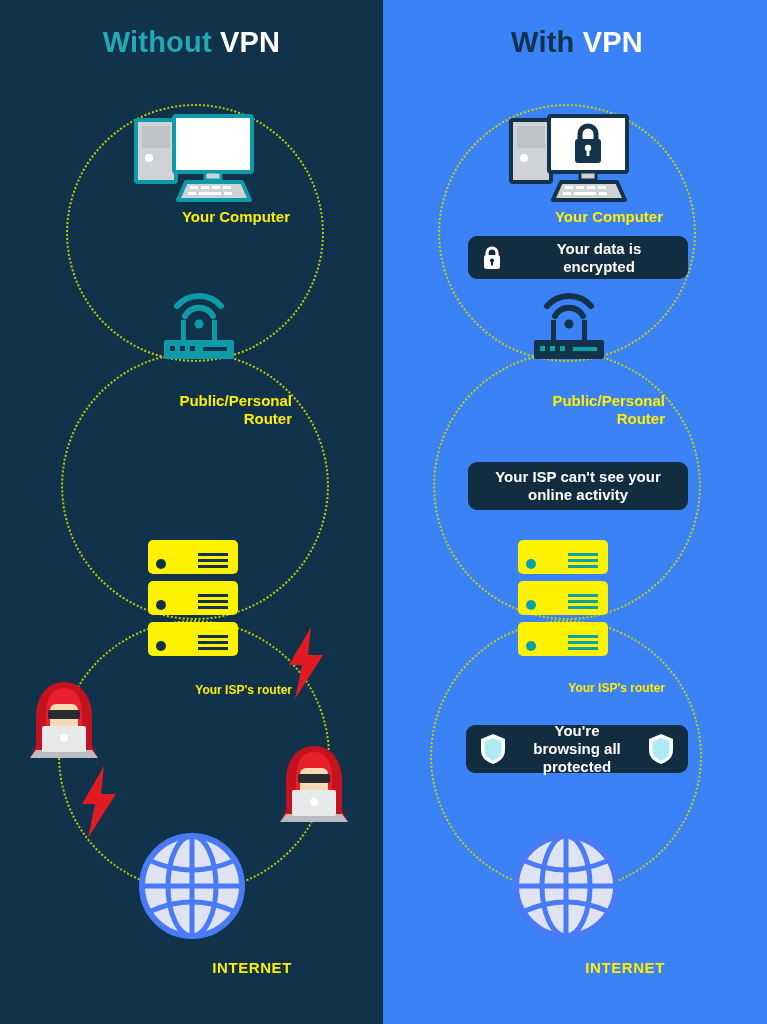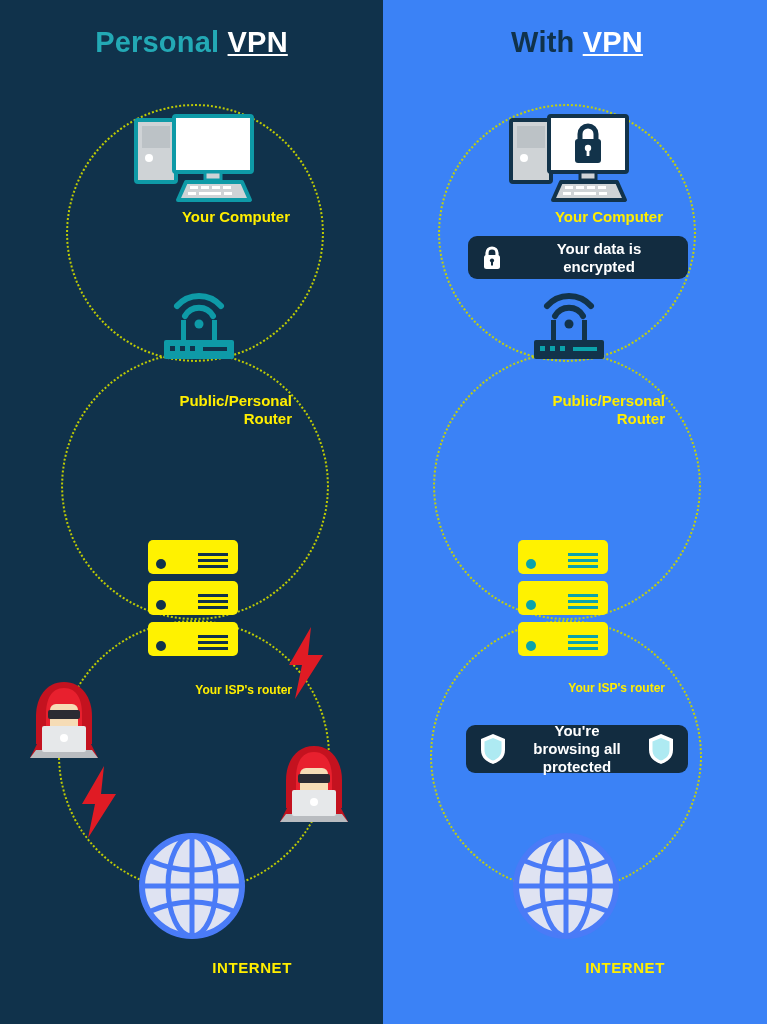--- a/index.html
+++ b/index.html
@@ -24,21 +24,21 @@
 
   
   .panel-title {
     position: absolute; top: 26px; left: 0; width: 100%;
     text-align: center;
     font-size: 29px; font-weight: bold; letter-spacing: .2px;
     white-space: nowrap;
   }
   .t-soft-left  { color: #23a9b5; }
   .t-soft-right { color: #10324b; }
-  .t-strong     { color: #ffffff; text-decoration: underline; }
+  .t-strong     { color: #ffffff; }
 
   
   .dcircle {
     position: absolute;
     border: 2px dotted #c8d400;
     border-radius: 50%;
     opacity: .95;
   }
 
   
@@ -75,21 +75,21 @@
   .badge svg { flex: none; display:block; }
 </style>
 </head>
 <body>
 
 <div id="stage">
 
   <div class="panel" id="panel-left">
 
     <div class="panel-title">
-      <span class="t-soft-left">Personal</span><span>&nbsp;</span><span class="t-strong">VPN</span>
+      <span class="t-soft-left">Without</span><span>&nbsp;</span><span class="t-strong">VPN</span>
     </div>
 
     <div class="dcircle" style="left:66px;  top:104px; width:258px; height:258px;"></div>
     <div class="dcircle" style="left:61px;  top:352px; width:268px; height:268px;"></div>
     <div class="dcircle" style="left:58px;  top:620px; width:272px; height:272px;"></div>
 
     <div class="node" style="left:132px; top:112px;">
       <svg width="124" height="90" viewBox="0 0 124 90">
 
         <rect x="4" y="8" width="40" height="62" rx="2" fill="#cfd3d6" stroke="#0e9aa7" stroke-width="4"></rect>
@@ -277,20 +277,24 @@
           <rect x="10" y="54" width="5" height="5"></rect>
             <rect x="20" y="54" width="5" height="5"></rect>
             <rect x="30" y="54" width="5" height="5"></rect>
           <rect x="43" y="55" width="24" height="4"></rect>
         </g>
       </svg>
     </div>
     <div class="lab lab-15" style="left:86px; top:392px; width:196px;">Public/Personal
 Router</div>
 
+    <div class="badge" style="left:85px; top:462px; width:220px; height:48px;">
+      <span>Your ISP can't see your
+online activity</span>
+    </div>
 
     <div class="node" style="left:135px; top:540px;">
       <svg width="90" height="116" viewBox="0 0 90 116">
         <rect x="0" y="0" width="90" height="34" rx="5" fill="#fff200"></rect>
         <circle cx="13" cy="24" r="5" fill="#0ba3ab"></circle>
         <g fill="#0ba3ab">
             <rect x="50" y="13" width="30" height="3"></rect>
             <rect x="50" y="19" width="30" height="3"></rect>
             <rect x="50" y="25" width="30" height="3"></rect>
           </g>

